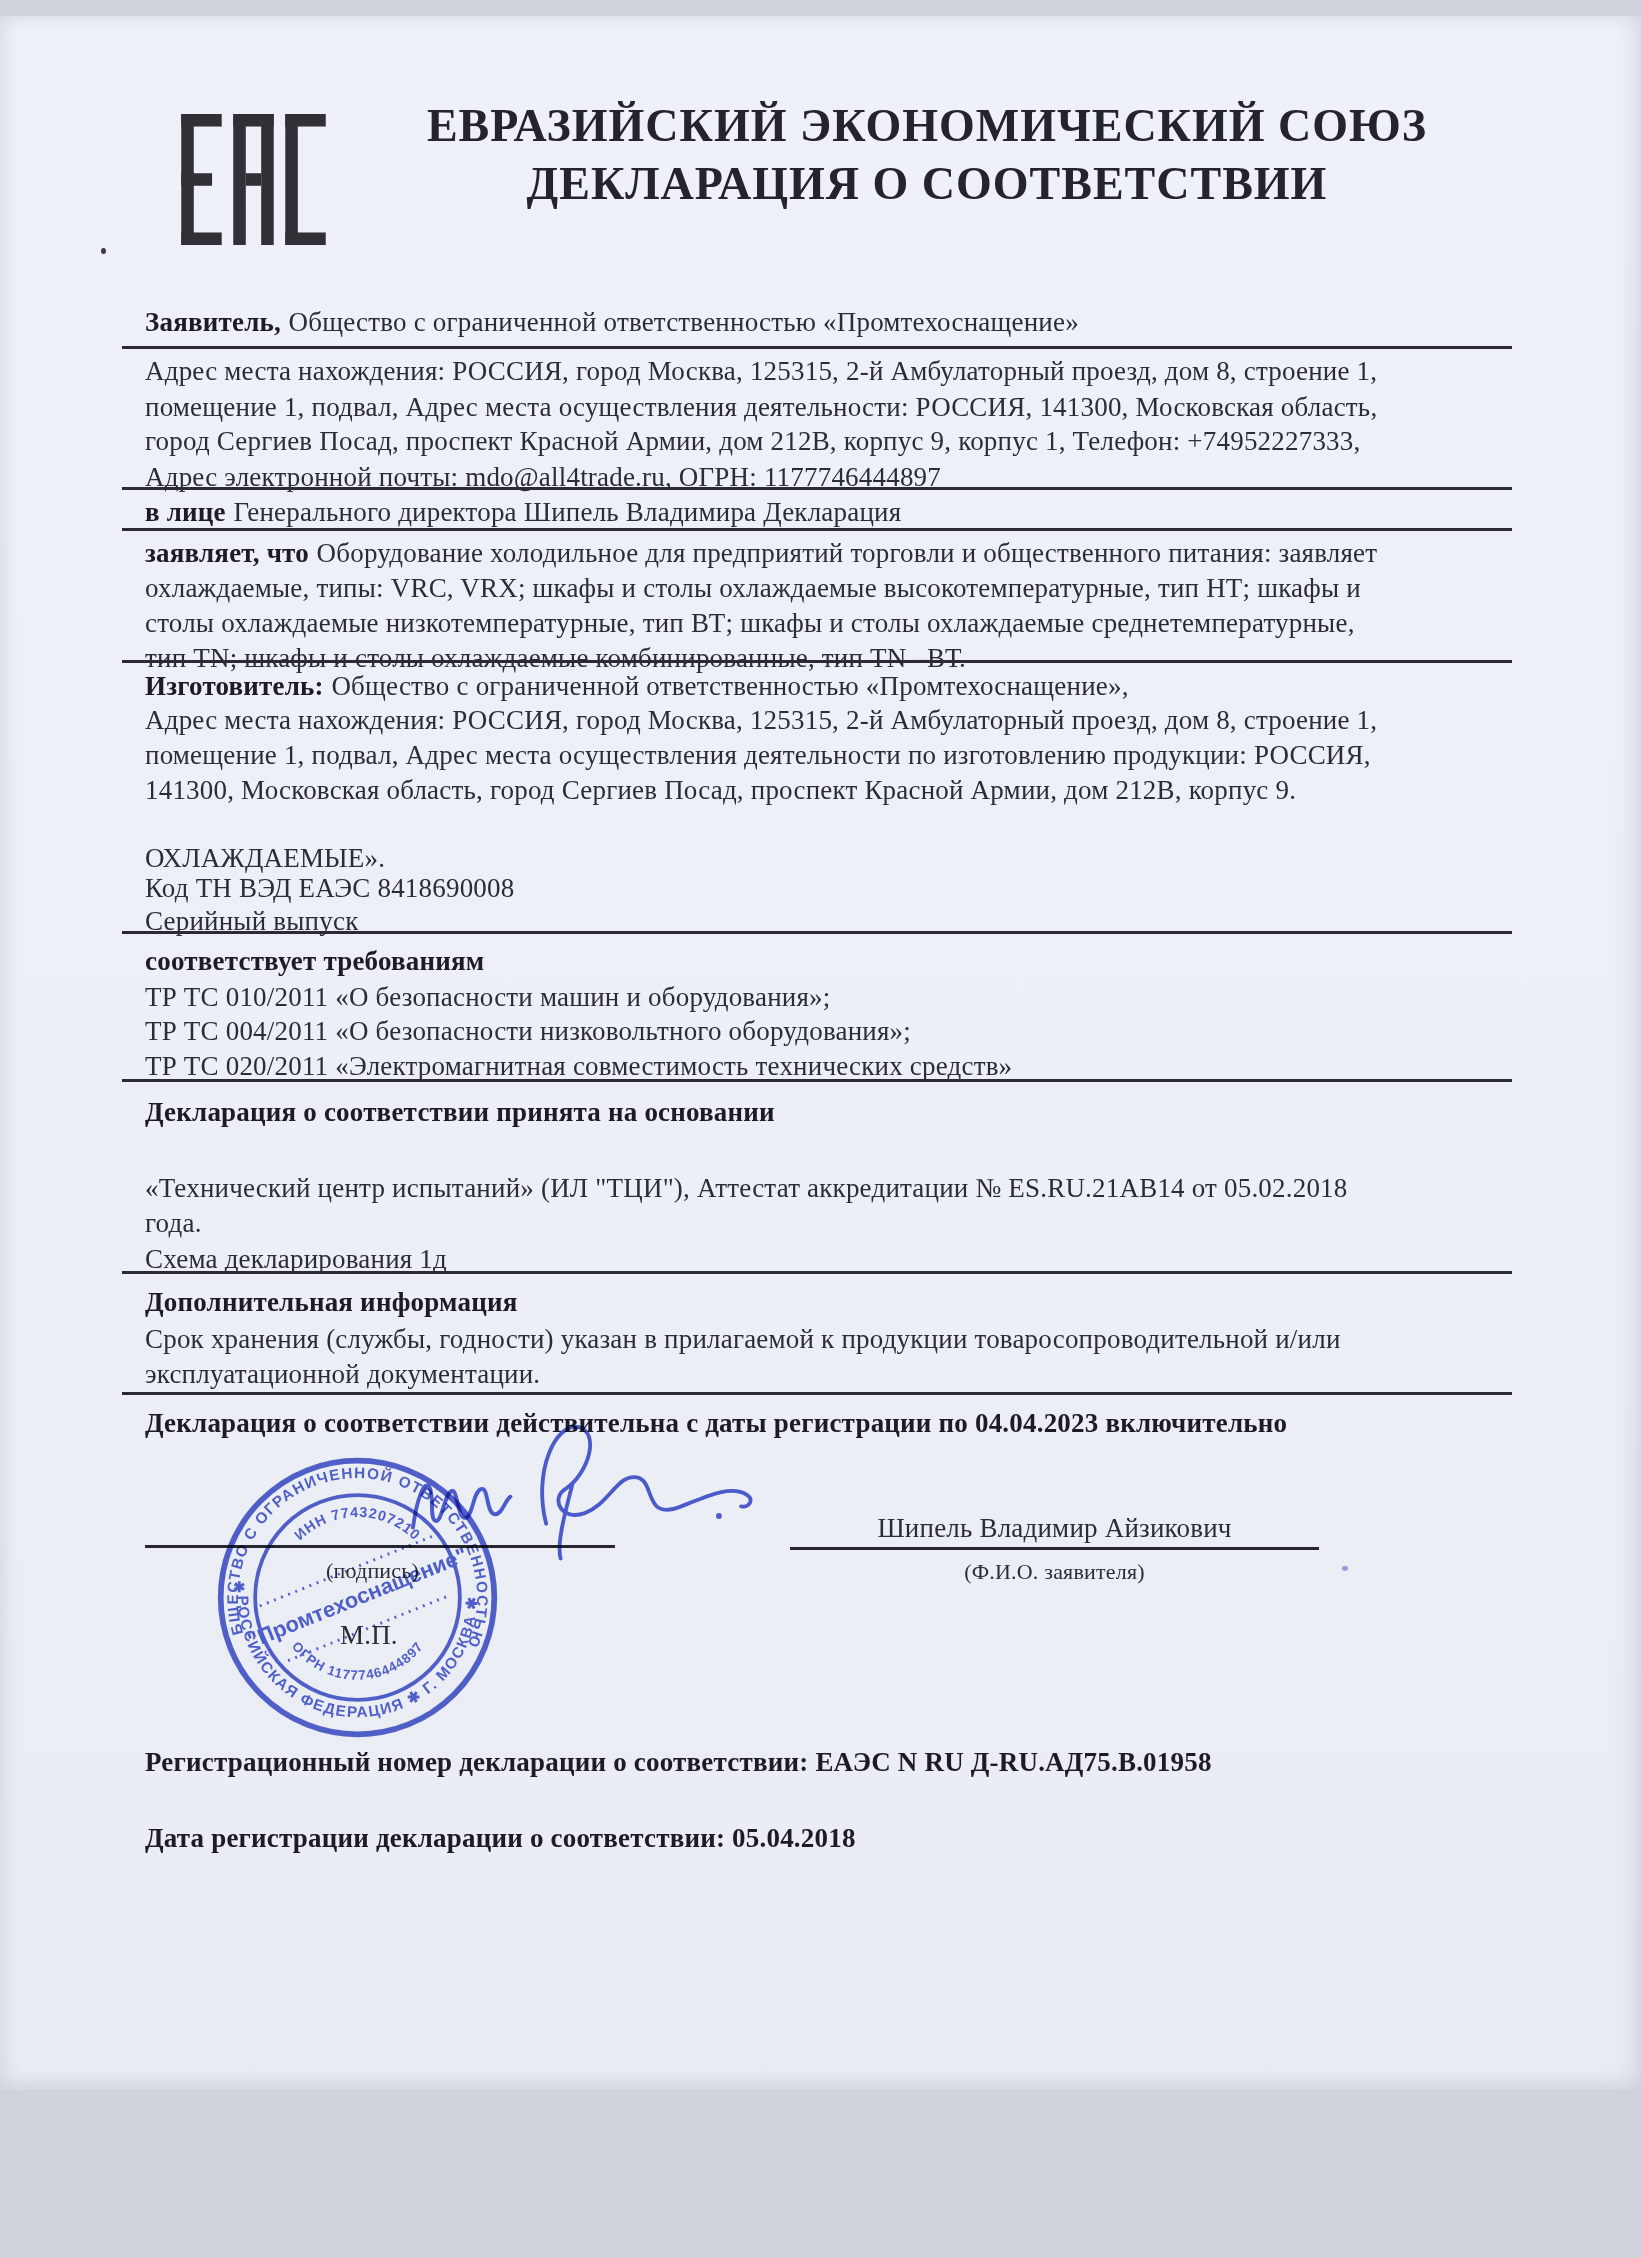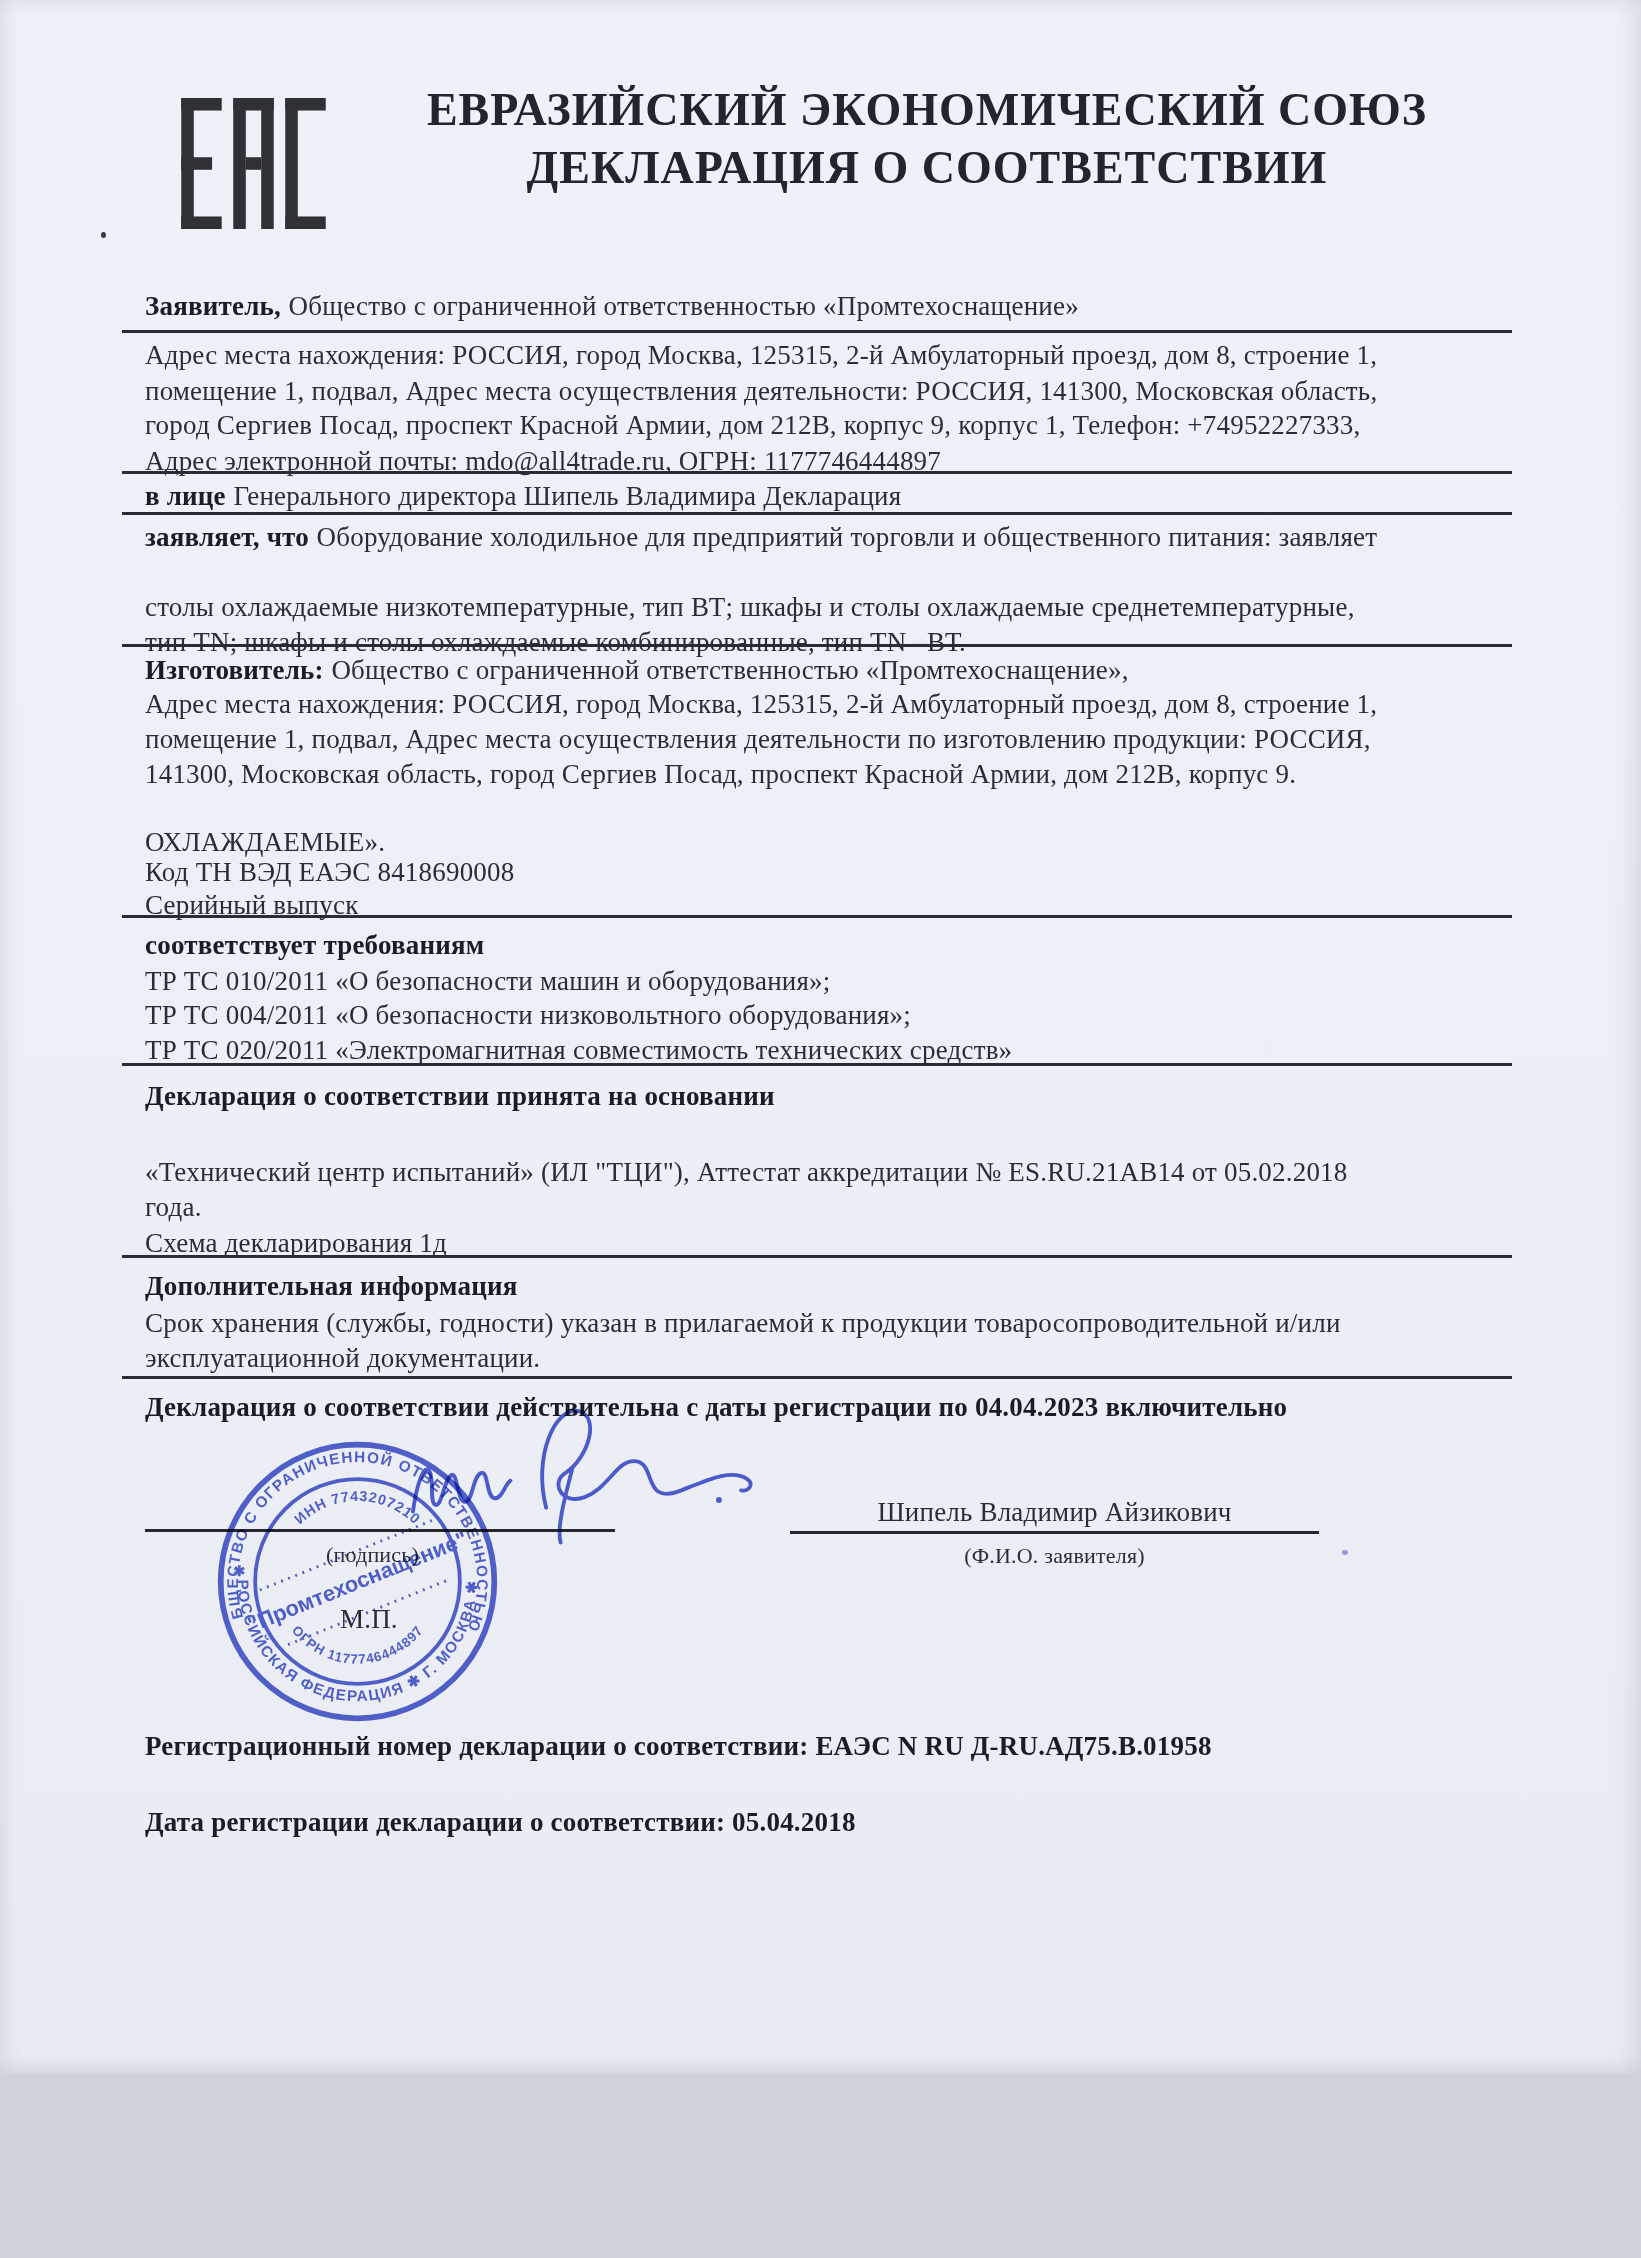--- a/index.html
+++ b/index.html
@@ -1,19 +1,19 @@
 <!DOCTYPE html>
 <html><head>
 <meta charset="utf-8">
 <style>
   html,body{margin:0;padding:0;background:#cfd2da;}
   .page{
     position:relative;
     width:1641px;height:2074px;
-    margin:0 auto;
+    margin:16px auto;
     background:linear-gradient(180deg,#eff1f8 0%,#edeff6 55%,#eaecf3 100%);
     box-shadow:inset -9.7px 0 21px rgba(90,95,120,.10), inset 7.7px 0 17.4px rgba(90,95,120,.06), inset 0 -9.7px 19.3px rgba(90,95,120,.07);
     font-family:"Liberation Serif","DejaVu Serif",serif;
     color:#2b2d36;
     overflow:hidden;
   }
   .eac-logo{position:absolute;left:181px;top:98px;}
   .title{
     position:absolute;left:309px;top:81px;width:1236px;
     text-align:center;font-weight:bold;font-size:46px;line-height:58px;
@@ -70,20 +70,21 @@
   <div class="rule" style="top:471px"></div>
 
   <div class="t" style="top:480px">
     <span class="lbl">в лице</span><span>Генерального директора Шипель Владимира Декларация</span>
   </div>
   <div class="rule" style="top:512px"></div>
 
   <div class="t" style="top:521px">
     <span class="lbl">заявляет, что</span><span>Оборудование холодильное для предприятий торговли и общественного питания: заявляет</span>
   </div>
+  <div class="t" style="top:556px">охлаждаемые, типы: VRC, VRX; шкафы и столы охлаждаемые высокотемпературные, тип НТ; шкафы и</div>
   <div class="t" style="top:591px">столы охлаждаемые низкотемпературные, тип ВТ; шкафы и столы охлаждаемые среднетемпературные,</div>
   <div class="t" style="top:626px">тип TN; шкафы и столы охлаждаемые комбинированные, тип TN –ВТ.</div>
   <div class="rule" style="top:644px"></div>
 
   <div class="t" style="top:654px">
     <span class="lbl">Изготовитель:</span><span>Общество с ограниченной ответственностью «Промтехоснащение»,</span>
   </div>
   <div class="t" style="top:688px">Адрес места нахождения: РОССИЯ, город Москва, 125315, 2-й Амбулаторный проезд, дом 8, строение 1,</div>
   <div class="t" style="top:723px">помещение 1, подвал, Адрес места осуществления деятельности по изготовлению продукции: РОССИЯ,</div>
   <div class="t" style="top:758px">141300, Московская область, город Сергиев Посад, проспект Красной Армии, дом 212В, корпус 9.</div>

